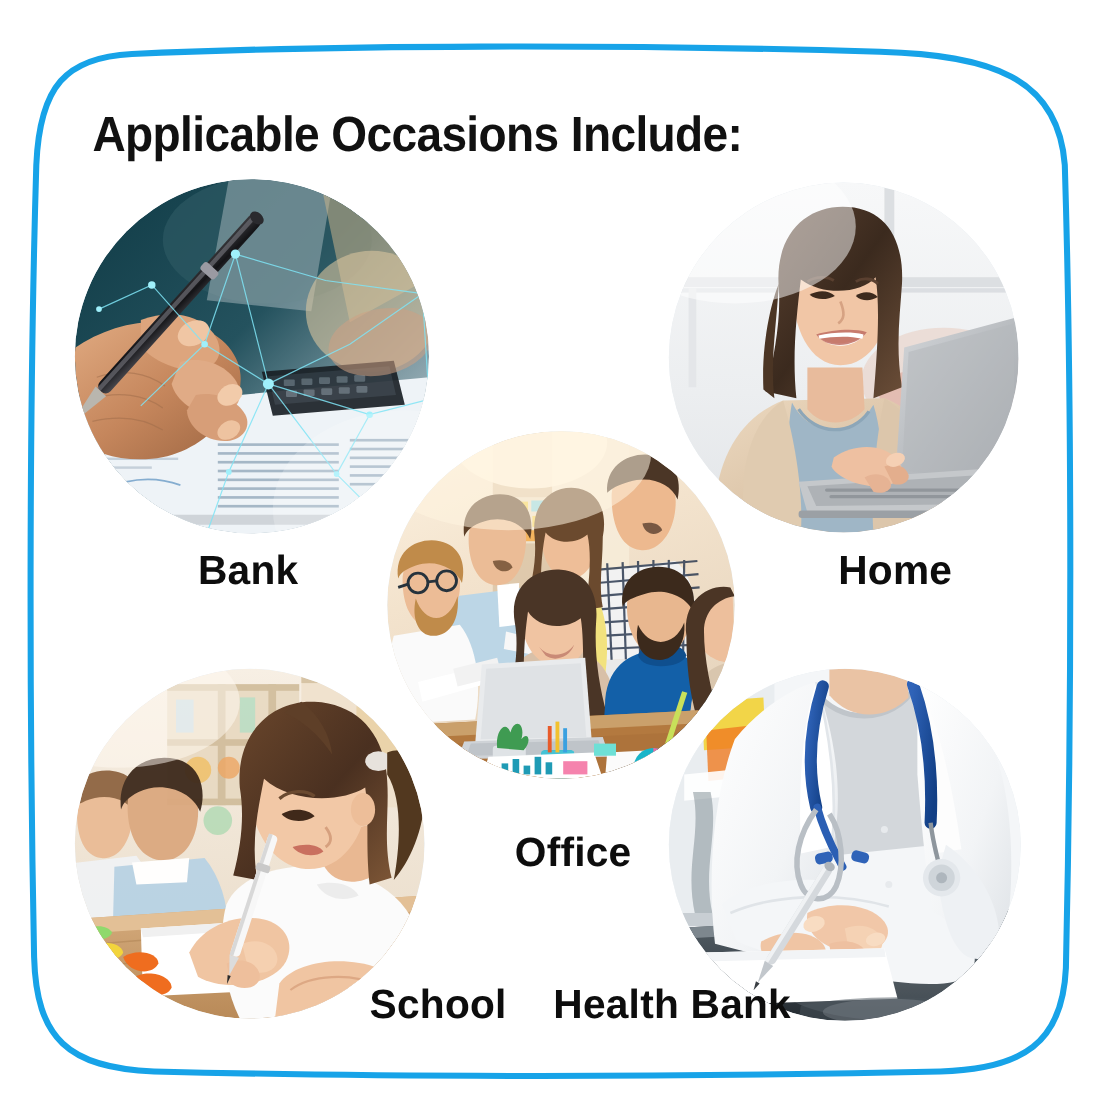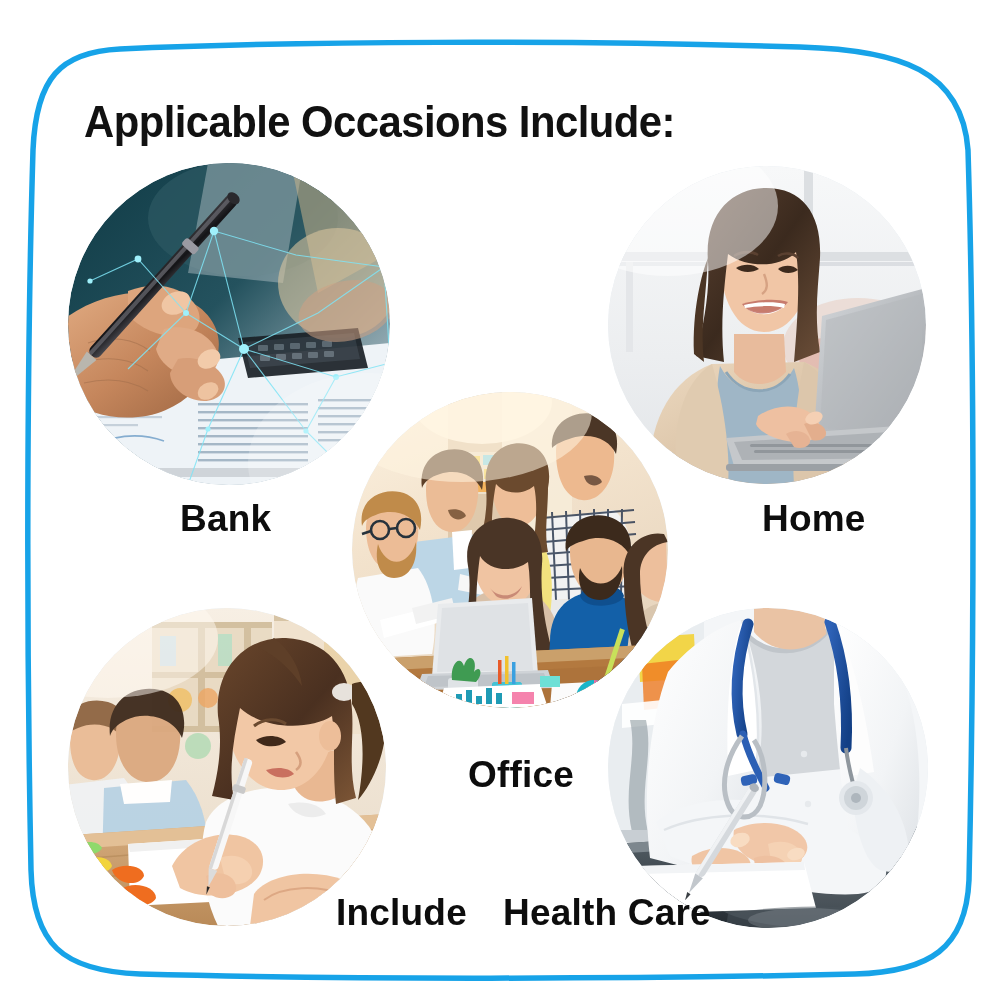--- a/index.html
+++ b/index.html
@@ -607,21 +607,21 @@
             <path d="M154 264 L163 264 L159.5 282 Z" fill="#dcdcdc"></path>
             <path d="M158 282 L161 282 L160 290 Z" fill="#2a2a2a"></path>
             <rect x="152" y="176" width="13" height="7" rx="2" fill="#c9c9c9"></rect>
           </g>
         </g>
 
         <ellipse cx="40" cy="30" rx="110" ry="60" fill="#fffaf2" opacity="0.5"></ellipse>
       </g>
     </svg>
   </div>
-  <div class="caption">Include</div>
+  <div class="caption">School</div>
 </div>
 
 <div class="occasion" id="occ-health">
   <div class="photo">
     <svg width="320" height="320" viewBox="0 0 320 320" xmlns="http://www.w3.org/2000/svg">
       <defs>
         <clipPath id="clipHealth">
             <circle cx="160" cy="160" r="160"></circle>
           </clipPath>
         <linearGradient id="coatG" x1="0" y1="0" x2="1" y2="1">
@@ -716,14 +716,14 @@
           <path d="M98 272 L107 272 L103 292 Z" fill="#c2c7cc"></path>
           <path d="M101 292 L105 292 L103.5 300 Z" fill="#3a3f44"></path>
           <ellipse cx="102.5" cy="168" rx="5" ry="4" fill="#aeb4ba"></ellipse>
         </g>
 
         <path d="M120 306 C160 298, 220 296, 268 302 L268 320 L118 320 Z" fill="#4a545c" opacity="0.5"></path>
         <ellipse cx="200" cy="312" rx="60" ry="12" fill="#9aa3aa" opacity="0.3"></ellipse>
       </g>
     </svg>
   </div>
-  <div class="caption">Health Care</div>
+  <div class="caption">Health Bank</div>
 </div>
 
 </body></html>

